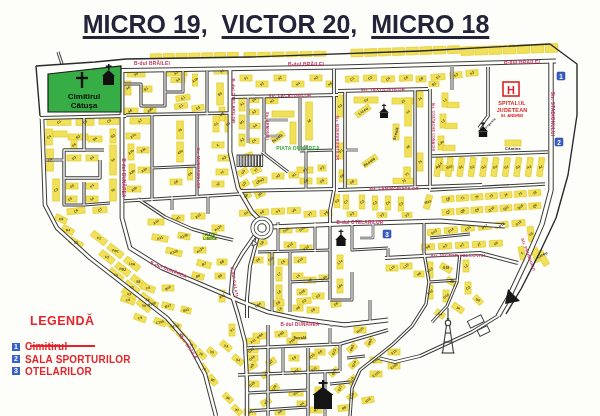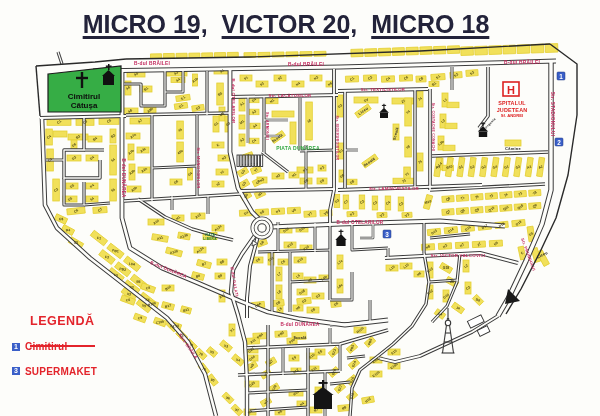--- a/index.html
+++ b/index.html
@@ -894,16 +894,20 @@
         <text x="370" y="163" font-family="Liberation Sans, sans-serif" font-size="3.6" font-weight="bold" fill="#222" text-anchor="middle" letter-spacing="0.25" transform="rotate(-35 370 163)">Scoală</text>
         <text x="300" y="339" font-family="Liberation Sans, sans-serif" font-size="3.6" font-weight="bold" fill="#222" text-anchor="middle" letter-spacing="0.25">Scoală</text>
         <text x="491" y="124" font-family="Liberation Sans, sans-serif" font-size="3.2" font-weight="bold" fill="#222" text-anchor="middle" letter-spacing="0.25" transform="rotate(-45 491 124)">Urgenta</text>
       </svg></div>
 <div class="title"><span>MICRO 19,</span>&nbsp; <span>VICTOR 20,</span>&nbsp; <span>MICRO 18</span></div>
 <h2 class="leg" style="position:absolute;left:30px;top:314px;margin:0;color:#e3242b;font-size:12.5px;letter-spacing:0.5px;border-bottom:2px solid #e3242b;padding-bottom:17px;font-weight:bold;">LEGENDĂ</h2>
 <div class="item" style="top:341px">
       <div class="sq">1</div>
       <div class="tx">Cimitirul</div>
     </div>
+<div class="item" style="top:353.5px">
+      <div class="sq">2</div>
+      <div class="tx">SALA SPORTURILOR</div>
+    </div>
 <div class="item" style="top:365.5px">
       <div class="sq">3</div>
-      <div class="tx">SUPERMAKET</div>
+      <div class="tx">OTELARILOR</div>
     </div>
 </div>
 </body></html>

